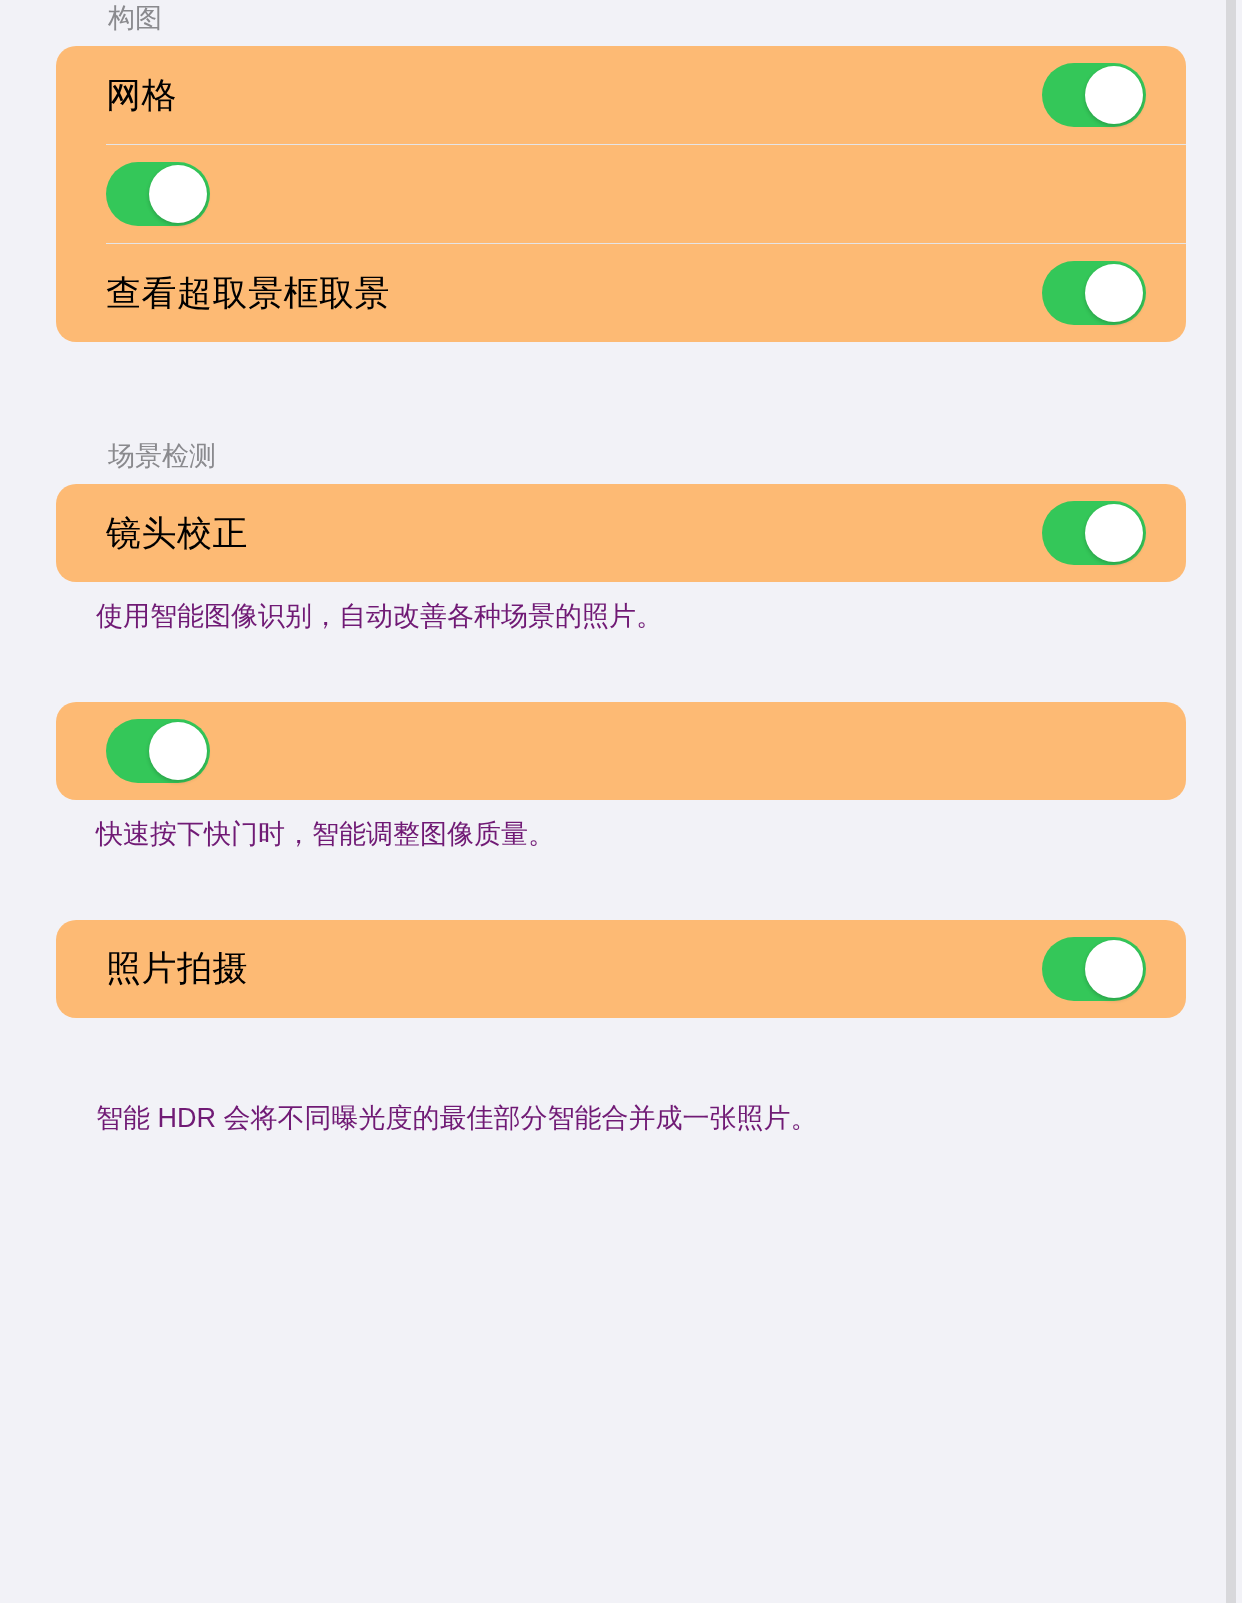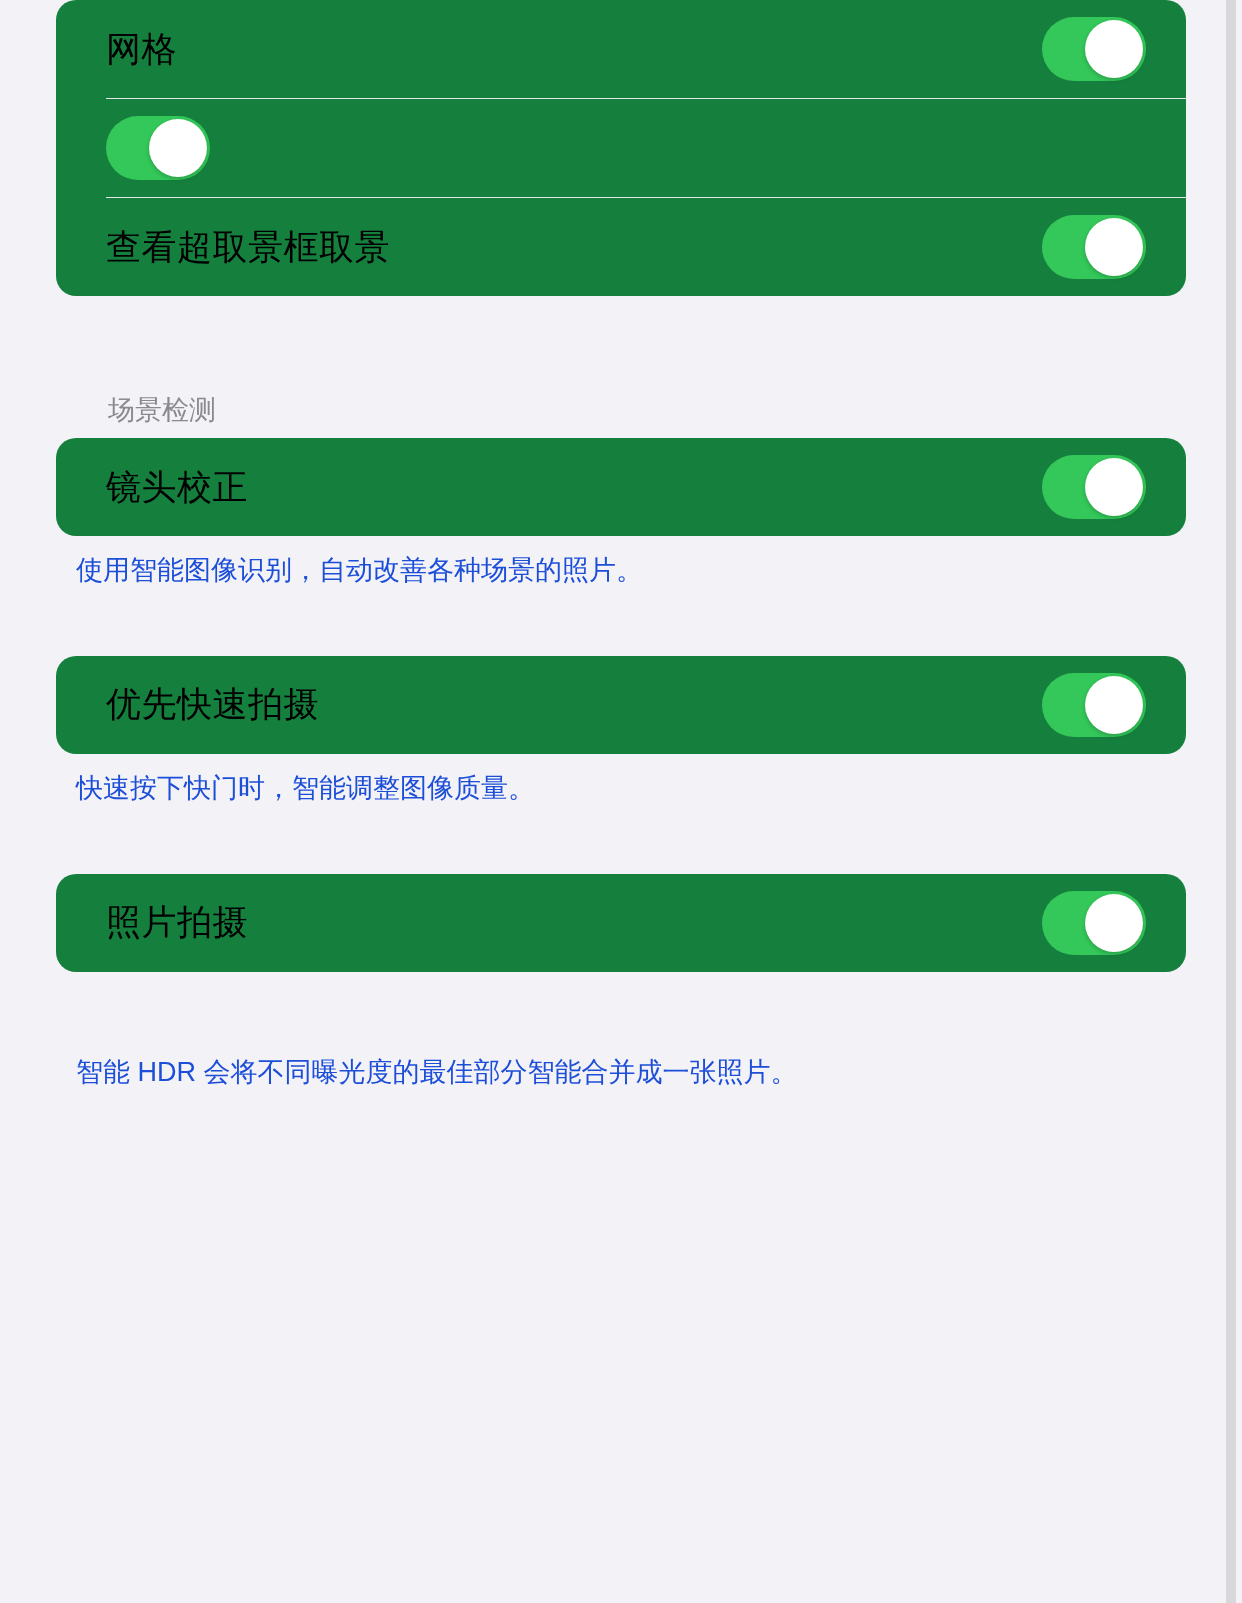--- a/index.html
+++ b/index.html
@@ -22,21 +22,21 @@
     .section-header {
       font-size: 27px;
       color: #8a8a8e;
       padding: 20px 56px 10px 108px;
       font-weight: 400;
     }
     .section-header.first {
       padding-top: 0;
     }
     .section-group {
-      background: #15803d;
+      background: #fdba74;
       margin: 0 56px;
       border-radius: 20px;
       overflow: hidden;
     }
     .section-group.single {
       border-radius: 20px;
     }
     .row {
       display: flex;
       align-items: center;
@@ -50,22 +50,22 @@
       font-weight: 400;
       letter-spacing: 0.5px;
     }
     .divider {
       height: 1px;
       background: #e5e5e7;
       margin-left: 50px;
     }
     .footer-text {
       font-size: 27px;
-      color: #1d4ed8;
-      padding: 16px 56px 0 76px;
+      color: #701a75;
+      padding: 16px 56px 0 96px;
       line-height: 1.4;
     }
     .spacer-large {
       height: 76px;
     }
     .spacer-medium {
       height: 66px;
     }
     .toggle {
       width: 104px;
@@ -97,20 +97,21 @@
       width: 10px;
       height: 100%;
       background: #d8d8db;
     }
   </style>
 </head>
 <body>
 
 <div class="container">
 
+  <div class="section-header first">构图</div>
 
   <div class="section-group">
     <div class="row">
       <span class="row-label">网格</span>
       <div class="toggle">
         <div class="toggle-track"></div>
         <div class="toggle-knob"></div>
       </div>
     </div>
     <div class="divider"></div>
@@ -142,21 +143,20 @@
         <div class="toggle-knob"></div>
       </div>
     </div>
   </div>
   <div class="footer-text">使用智能图像识别，自动改善各种场景的照片。</div>
 
   <div class="spacer-medium"></div>
 
   <div class="section-group single">
     <div class="row">
-      <span class="row-label">优先快速拍摄</span>
       <div class="toggle">
         <div class="toggle-track"></div>
         <div class="toggle-knob"></div>
       </div>
     </div>
   </div>
   <div class="footer-text">快速按下快门时，智能调整图像质量。</div>
 
   <div class="spacer-medium"></div>
 

